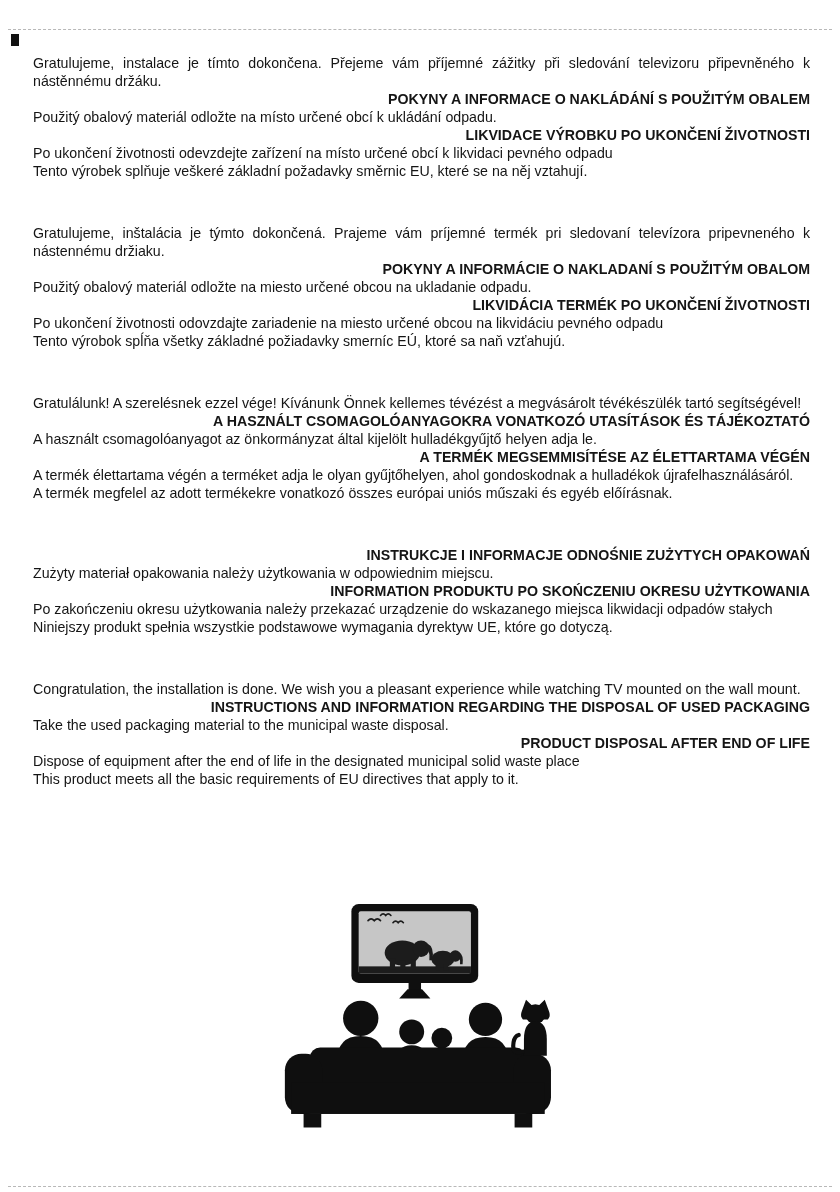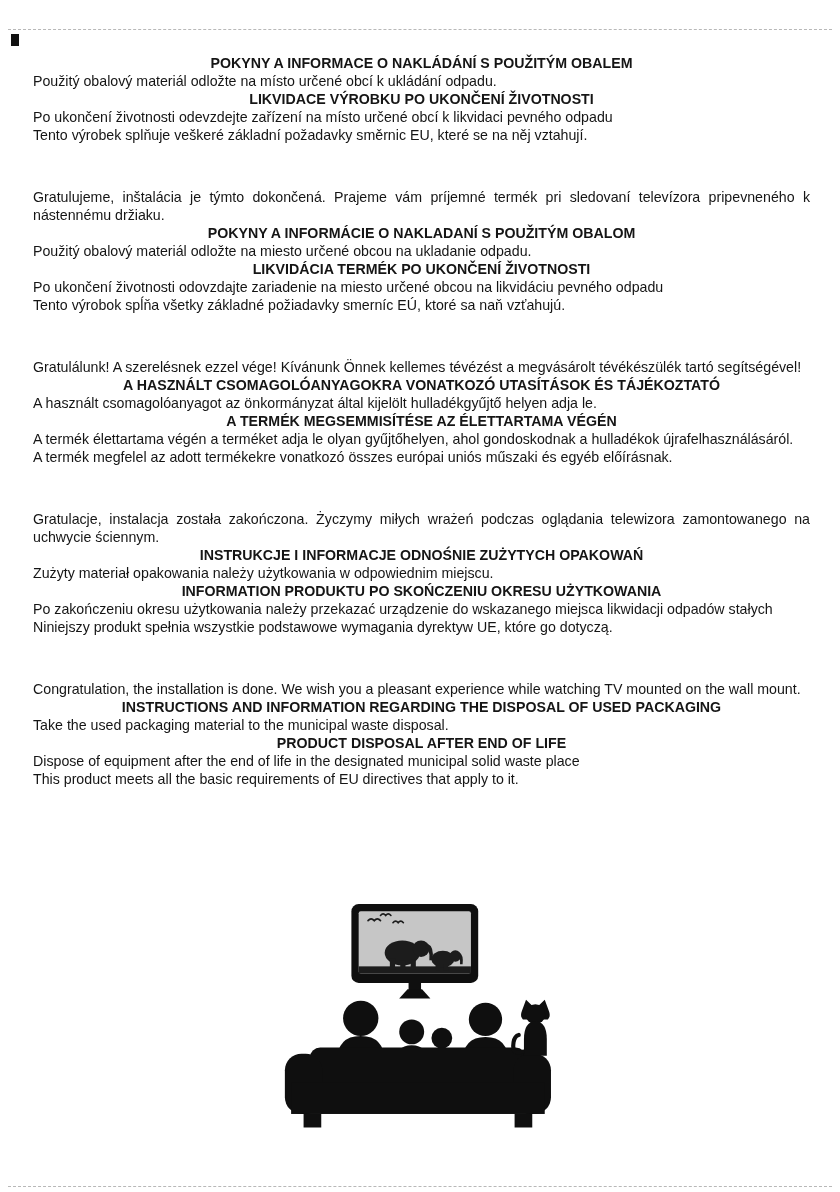--- a/index.html
+++ b/index.html
@@ -7,39 +7,40 @@
   .page {
     width: 840px; height: 1192px; margin: 0 auto; position: relative;
     background: #ffffff; overflow: hidden;
     font-family: "Liberation Sans", sans-serif; color: #151515;
   }
   .content { position: absolute; left: 33px; top: 54px; width: 777px; }
   section { margin-bottom: 44px; }
   section:last-child { margin-bottom: 0; }
   p { margin: 0; font-size: 14.2px; line-height: 18px; }
   p.body { text-align: justify; }
-  p.heading { font-weight: 700; text-align: center; }
+  p.heading { font-weight: 700; text-align: right; }
   .figure { position: absolute; top: 904px; left: 0; width: 100%;
             display: flex; justify-content: center; }
   .cropline { position: absolute; left: 8px; right: 8px; height: 0;
               border-top: 1px dashed #b8b8b8; }
   .cropline.top { top: 29px; }
   .cropline.bottom { top: 1186px; }
   .regmark { position: absolute; left: 11px; top: 34px; width: 8px; height: 12px; background: #111; }
 </style>
 </head>
 <body>
 
 <div class="page">
 
   <div class="cropline top"></div>
   <div class="regmark"></div>
 
   <div class="content">
       <section>
+        <p class="body">Gratulujeme, instalace je tímto dokončena. Přejeme vám příjemné zážitky při sledování televizoru připevněného k nástěnnému držáku.</p>
         <p class="heading">POKYNY A INFORMACE O NAKLÁDÁNÍ S POUŽITÝM OBALEM</p>
         <p class="body">Použitý obalový materiál odložte na místo určené obcí k ukládání odpadu.</p>
         <p class="heading">LIKVIDACE VÝROBKU PO UKONČENÍ ŽIVOTNOSTI</p>
         <p class="body">Po ukončení životnosti odevzdejte zařízení na místo určené obcí k likvidaci pevného odpadu</p>
         <p class="body">Tento výrobek splňuje veškeré základní požadavky směrnic EU, které se na něj vztahují.</p>
       </section>
       <section>
         <p class="body">Gratulujeme, inštalácia je týmto dokončená. Prajeme vám príjemné termék pri sledovaní televízora pripevneného k nástennému držiaku.</p>
         <p class="heading">POKYNY A INFORMÁCIE O NAKLADANÍ S POUŽITÝM OBALOM</p>
         <p class="body">Použitý obalový materiál odložte na miesto určené obcou na ukladanie odpadu.</p>
@@ -49,21 +50,20 @@
       </section>
       <section>
         <p class="body">Gratulálunk! A szerelésnek ezzel vége! Kívánunk Önnek kellemes tévézést a megvásárolt tévékészülék tartó segítségével!</p>
         <p class="heading">A HASZNÁLT CSOMAGOLÓANYAGOKRA VONATKOZÓ UTASÍTÁSOK ÉS TÁJÉKOZTATÓ</p>
         <p class="body">A használt csomagolóanyagot az önkormányzat által kijelölt hulladékgyűjtő helyen adja le.</p>
         <p class="heading">A TERMÉK MEGSEMMISÍTÉSE AZ ÉLETTARTAMA VÉGÉN</p>
         <p class="body">A termék élettartama végén a terméket adja le olyan gyűjtőhelyen, ahol gondoskodnak a hulladékok újrafelhasználásáról.</p>
         <p class="body">A termék megfelel az adott termékekre vonatkozó összes európai uniós műszaki és egyéb előírásnak.</p>
       </section>
       <section>
-        <p class="body">Gratulacje, instalacja została zakończona. Życzymy miłych wrażeń podczas oglądania telewizora zamontowanego na uchwycie ściennym.</p>
         <p class="heading">INSTRUKCJE I INFORMACJE ODNOŚNIE ZUŻYTYCH OPAKOWAŃ</p>
         <p class="body">Zużyty materiał opakowania należy użytkowania w odpowiednim miejscu.</p>
         <p class="heading">INFORMATION PRODUKTU PO SKOŃCZENIU OKRESU UŻYTKOWANIA</p>
         <p class="body">Po zakończeniu okresu użytkowania należy przekazać urządzenie do wskazanego miejsca likwidacji odpadów stałych</p>
         <p class="body">Niniejszy produkt spełnia wszystkie podstawowe wymagania dyrektyw UE, które go dotyczą.</p>
       </section>
       <section>
         <p class="body">Congratulation, the installation is done. We wish you a pleasant experience while watching TV mounted on the wall mount.</p>
         <p class="heading">INSTRUCTIONS AND INFORMATION REGARDING THE DISPOSAL OF USED PACKAGING</p>
         <p class="body">Take the used packaging material to the municipal waste disposal.</p>

